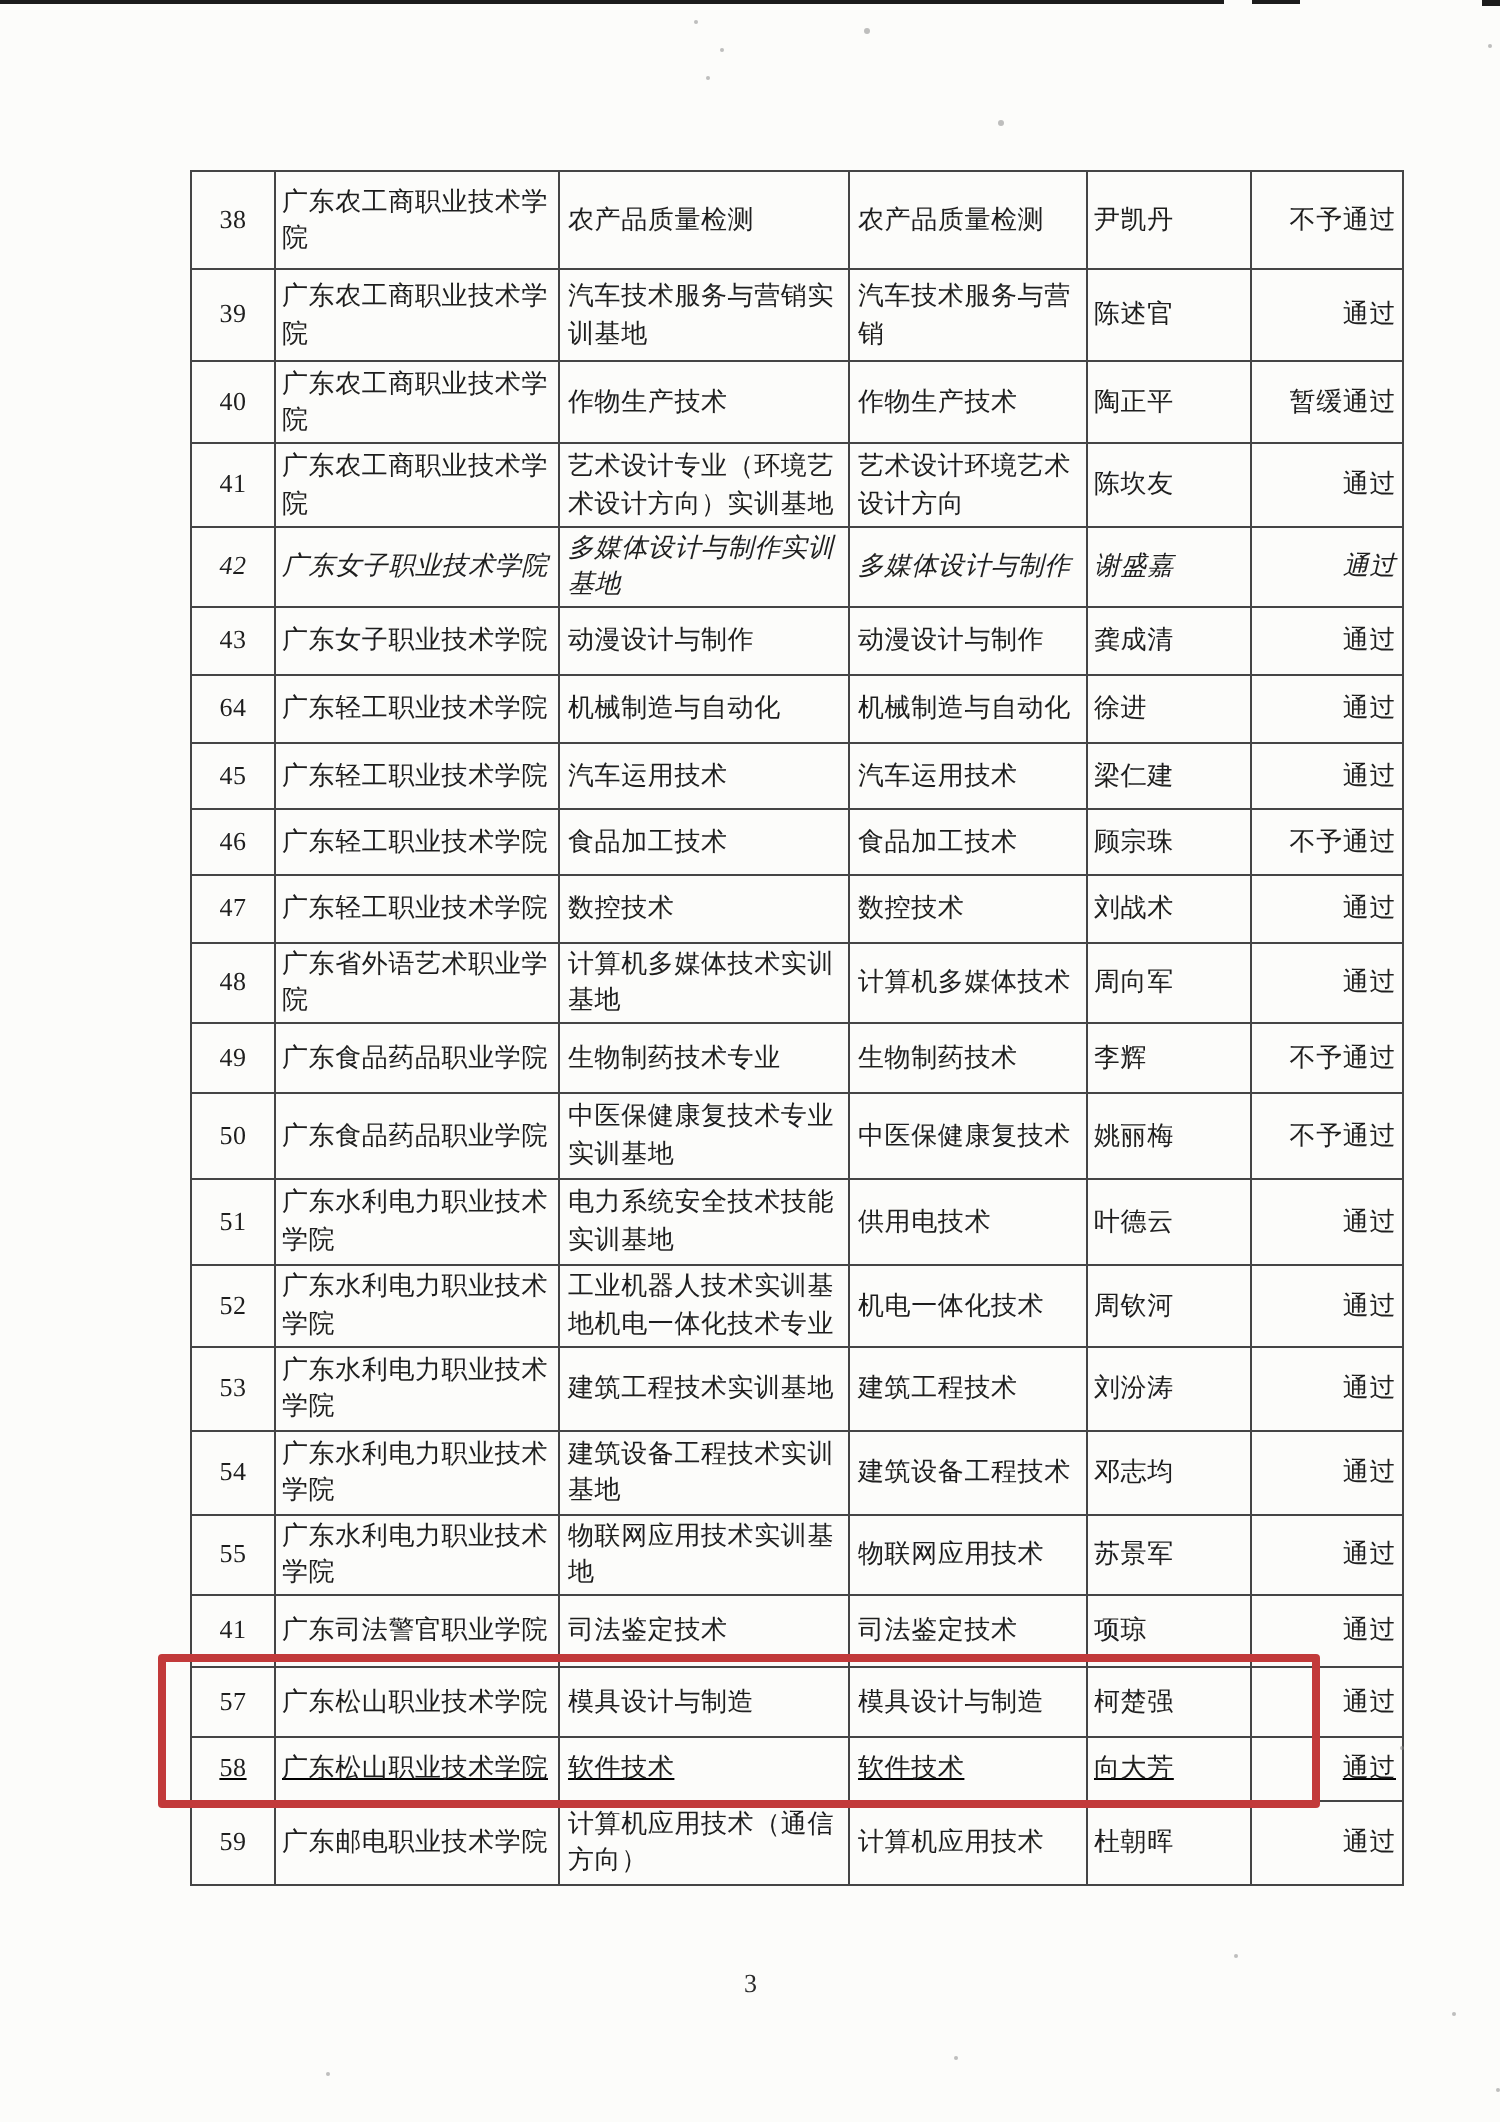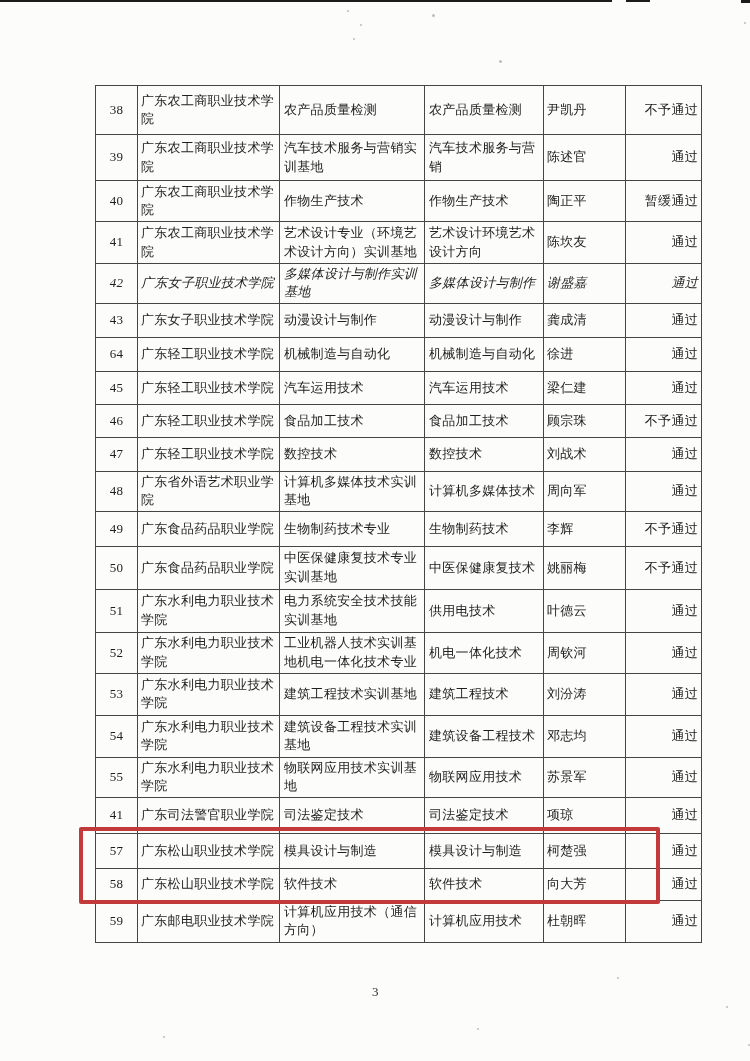--- a/index.html
+++ b/index.html
@@ -212,21 +212,21 @@
             <td class="c-result">通过</td>
           </tr>
           <tr style="height: 35px;">
             <td class="c-num">57</td>
             <td class="c-school">广东松山职业技术学院</td>
             <td class="c-base">模具设计与制造</td>
             <td class="c-major">模具设计与制造</td>
             <td class="c-person">柯楚强</td>
             <td class="c-result">通过</td>
           </tr>
-          <tr style="height: 32px;">
+          <tr style="height: 32px; text-decoration: underline;">
             <td class="c-num">58</td>
             <td class="c-school">广东松山职业技术学院</td>
             <td class="c-base">软件技术</td>
             <td class="c-major">软件技术</td>
             <td class="c-person">向大芳</td>
             <td class="c-result">通过</td>
           </tr>
           <tr style="height: 42px;">
             <td class="c-num">59</td>
             <td class="c-school">广东邮电职业技术学院</td>

